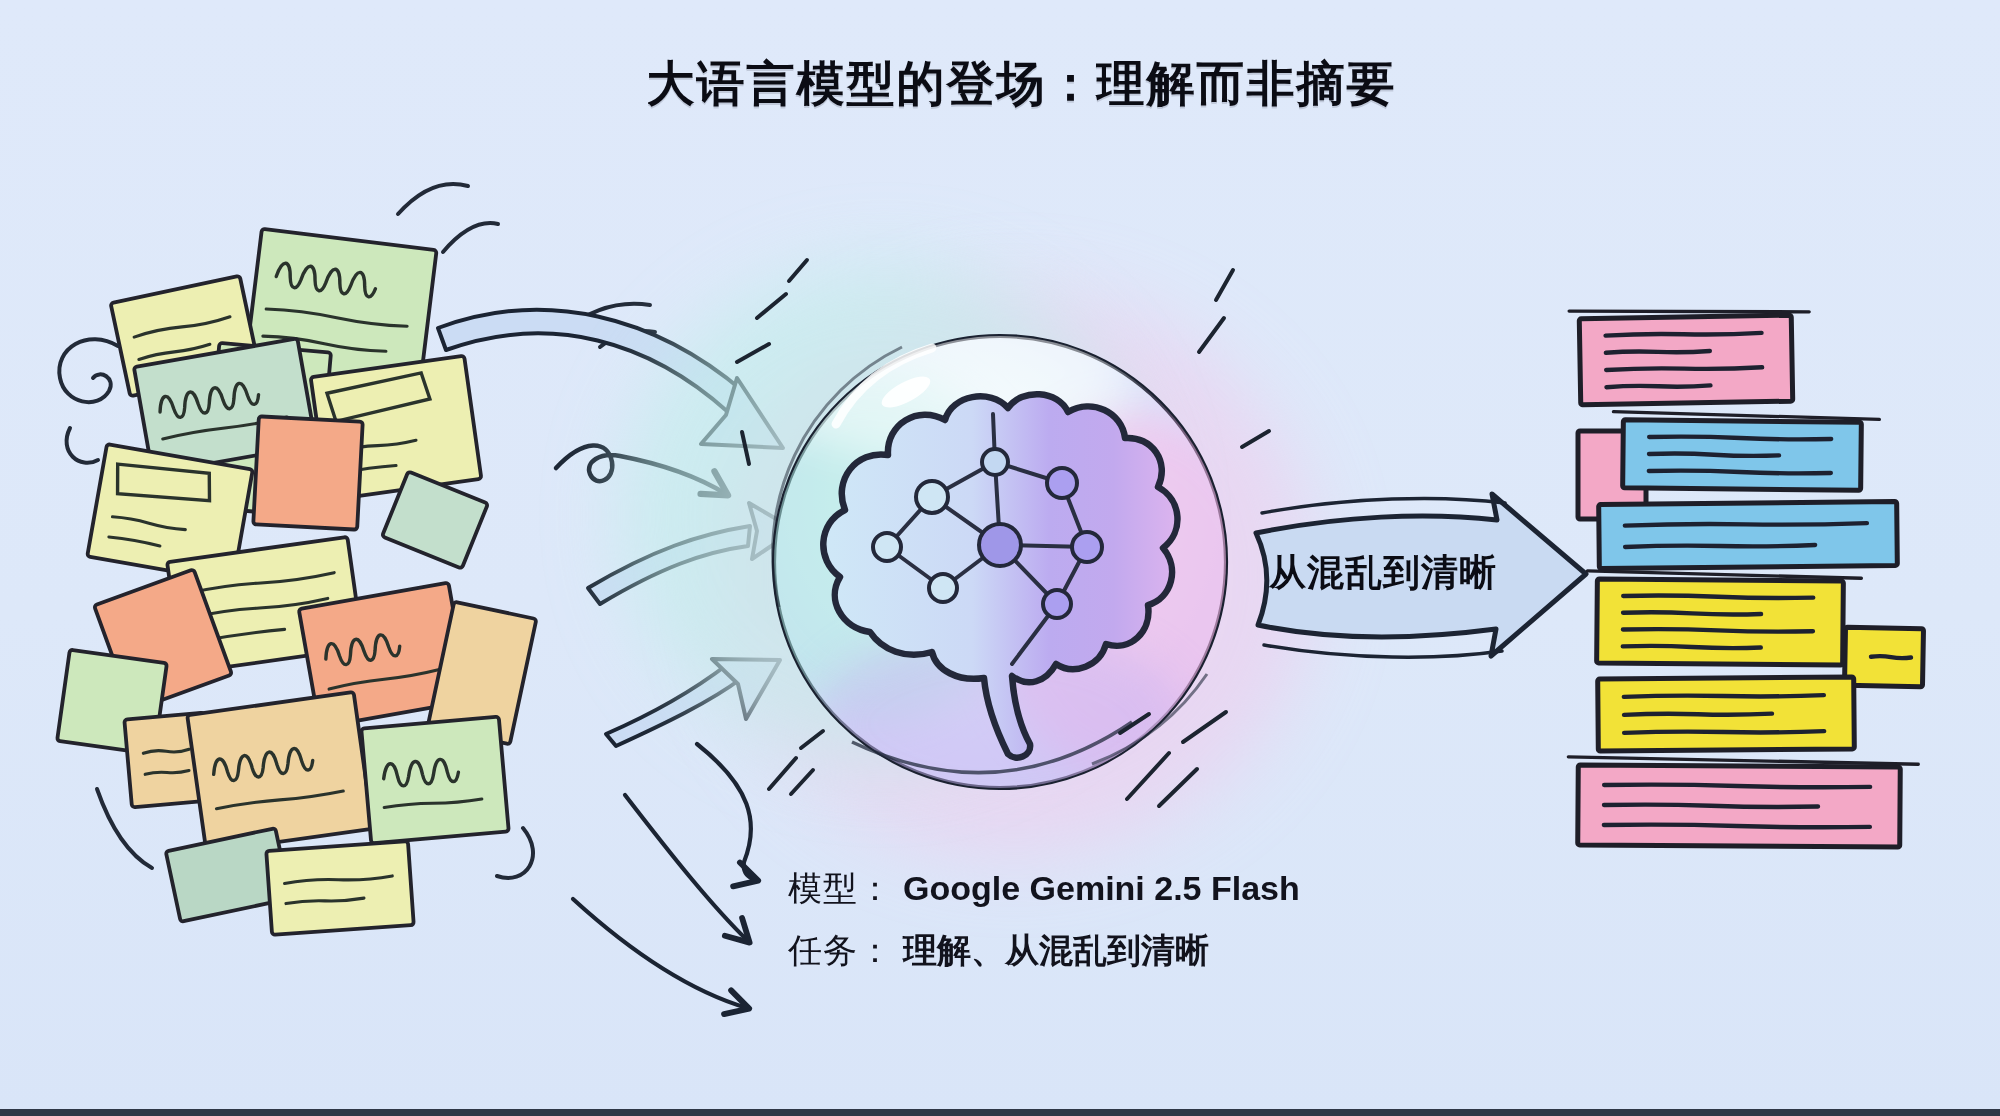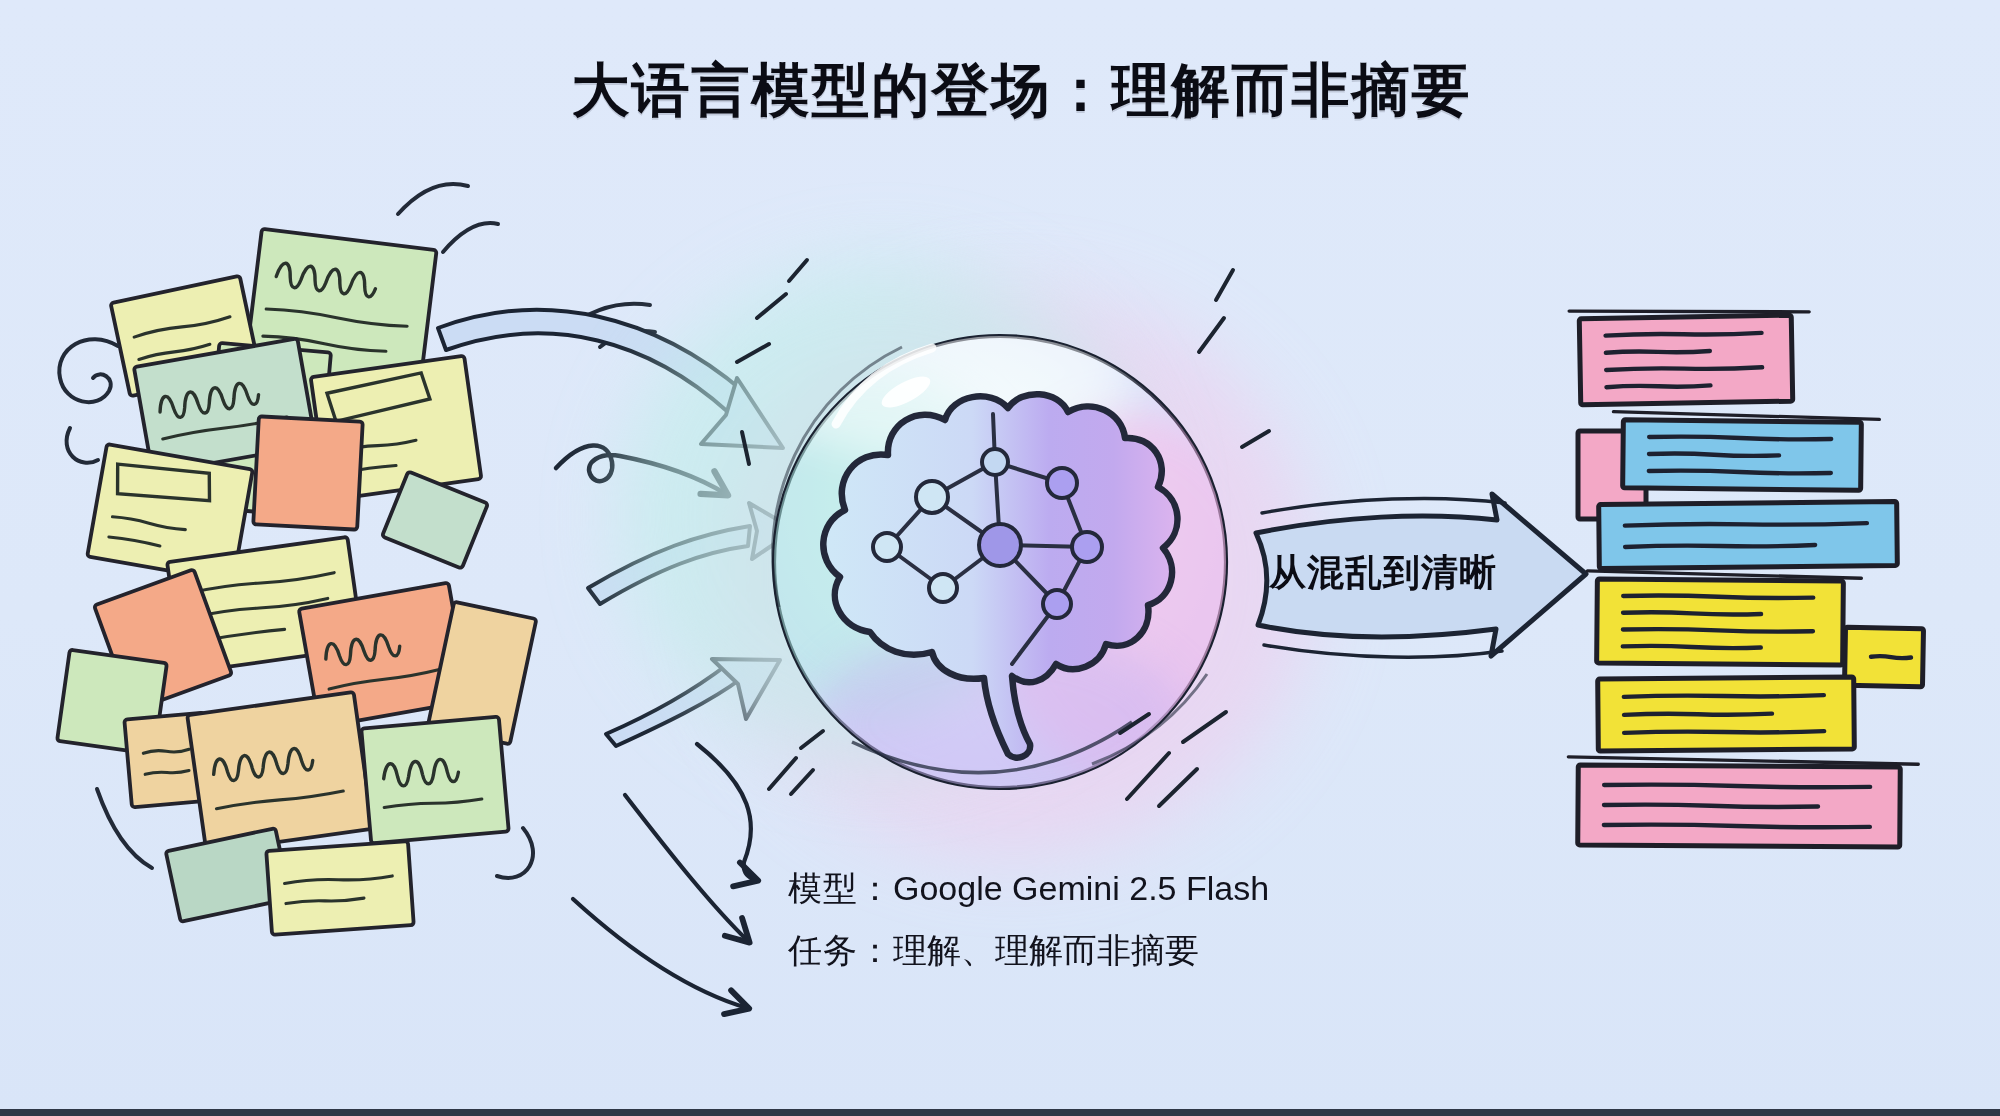--- a/index.html
+++ b/index.html
@@ -4,34 +4,34 @@
 <style>
   html,body{margin:0;padding:0;background:#c7d4ea;}
   .canvas{
     position:relative;width:2000px;height:1116px;overflow:hidden;
     background:linear-gradient(180deg,#dfe9fa 0%,#dde8f9 55%,#d9e5f8 100%);
     font-family:"Liberation Sans", sans-serif;
   }
   .canvas svg{position:absolute;left:0;top:0;}
   .title{
     position:absolute;top:52px;left:12px;right:0;text-align:center;
-    font-size:58px;font-weight:800;color:#0b0c14;letter-spacing:2px;
+    font-size:48px;font-weight:800;color:#0b0c14;letter-spacing:2px;
     text-shadow:0 2px 0 rgba(20,20,40,.15);white-space:nowrap;z-index:5;margin-left:31px;
   }
   .flow-label{
     position:absolute;left:1252px;top:548px;width:262px;text-align:center;
     font-size:37px;font-weight:800;color:#0b0c14;z-index:5;letter-spacing:1px;
     white-space:nowrap;
   }
   .detail-row{
     position:absolute;left:788px;white-space:nowrap;z-index:5;
     font-size:34px;color:#12131d;line-height:44px;
   }
   .detail-row .lbl{font-weight:400;letter-spacing:1px;}
-  .detail-row .val{font-weight:400;}
+  .detail-row .val{font-weight:700;margin-left:10px;}
   .row-1{top:866px;} .row-2{top:928px;} .row-3{top:991px;}
 </style>
 </head>
 <body>
 
 <div class="canvas">
 
   <svg id="art" width="2000" height="1116" viewBox="0 0 2000 1116">
     <defs>
       <radialGradient id="bubbleFill" cx="42%" cy="35%" r="78%">
@@ -308,15 +308,15 @@
   </svg>
 
   <div class="title">大语言模型的登场：理解而非摘要</div>
 
   <div class="flow-label">从混乱到清晰</div>
 
   <div class="detail-row row-1">
     <span class="lbl">模型：</span><span class="val">Google Gemini 2.5 Flash</span>
   </div>
   <div class="detail-row row-2">
-    <span class="lbl">任务：</span><span class="val">理解、理解而非摘要</span>
+    <span class="lbl">任务：</span><span class="val">理解、从混乱到清晰</span>
   </div>
 </div>
 
 </body></html>

